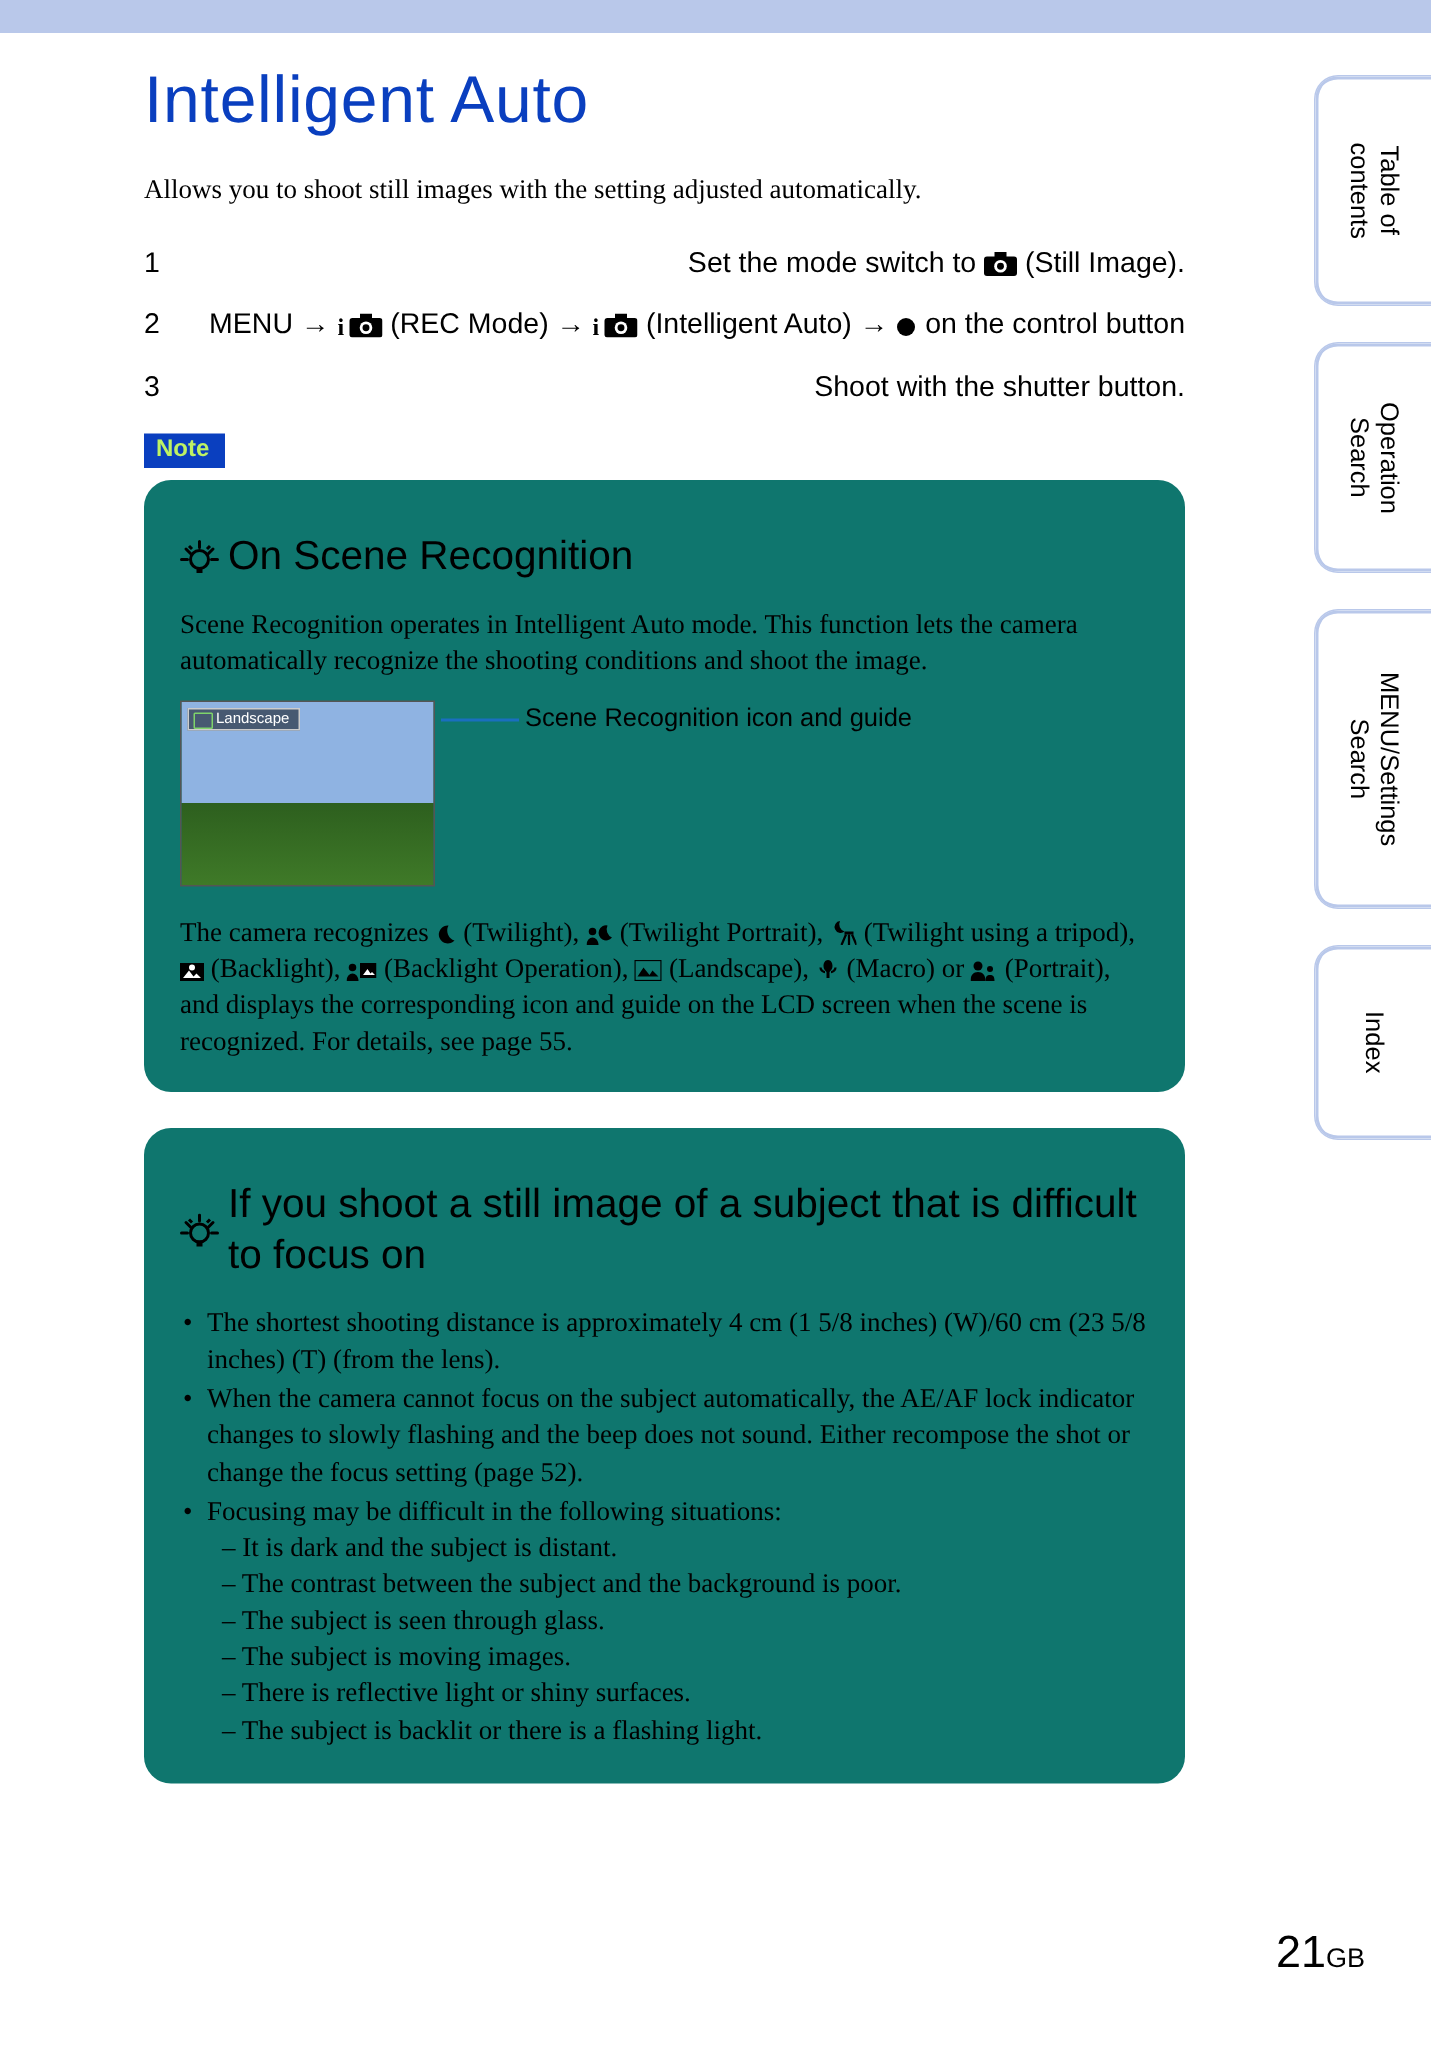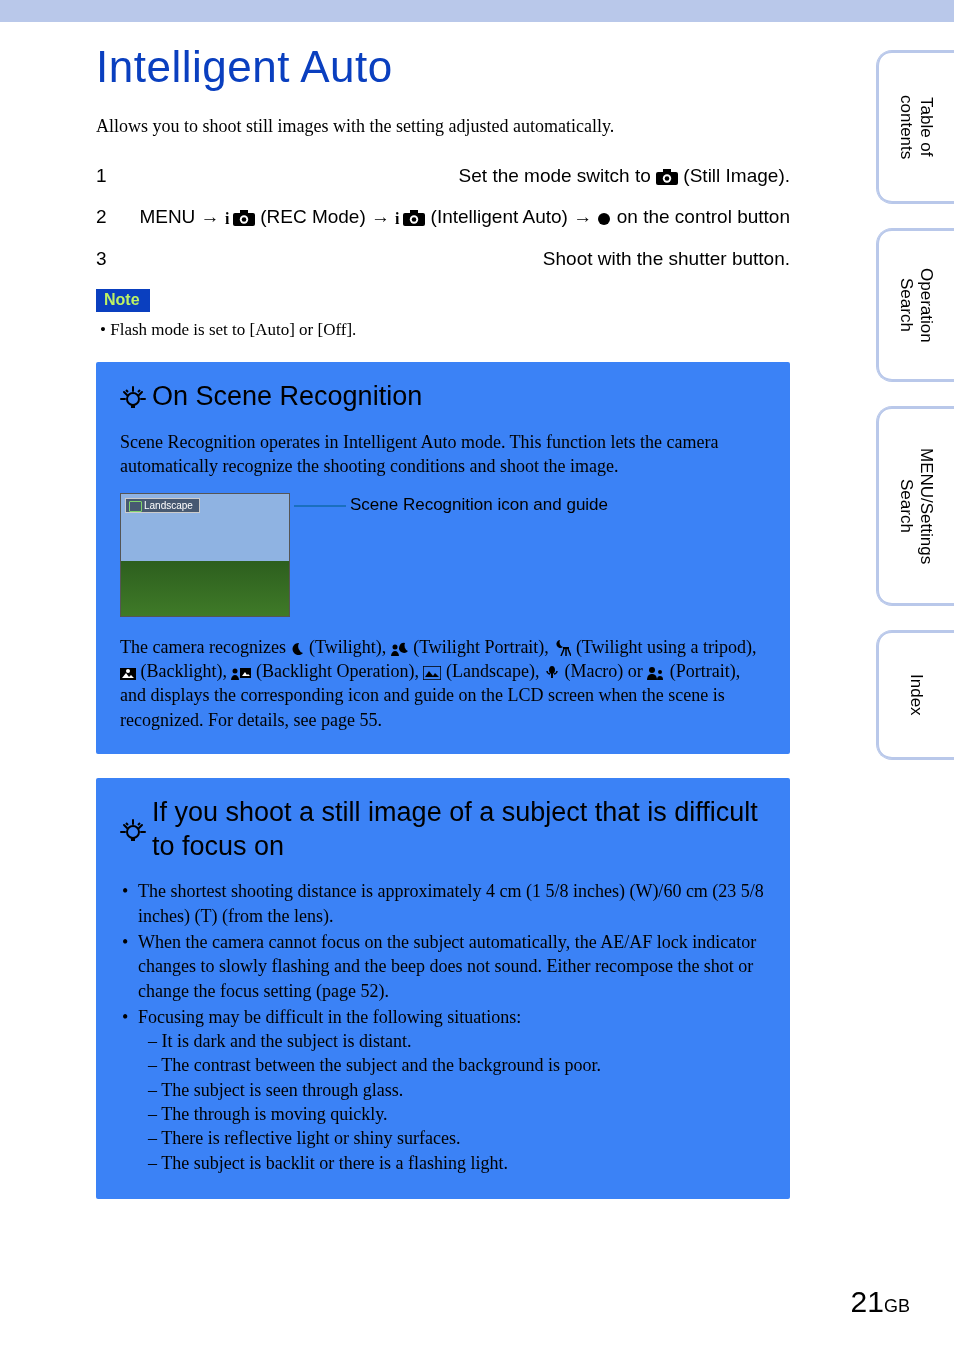--- a/index.html
+++ b/index.html
@@ -68,23 +68,23 @@
   .note-list {
     font-size: 17px;
     margin-bottom: 22px;
     padding-left: 18px;
   }
   .note-list::before {
     content: "• ";
     margin-left: -14px;
   }
   .panel {
-    background: #3b82f6;
-    border-radius: 2px;
-    padding: 18px 24px 22px 24px;
+    background: #0f766e;
+    border-radius: 18px;
+    padding: 34px 24px 22px 24px;
     margin-bottom: 24px;
   }
   .panel h2 {
     font-family: Arial, Helvetica, sans-serif;
     font-weight: normal;
     font-size: 27px;
     color: #000;
     display: flex;
     align-items: center;
     gap: 6px;
@@ -262,21 +262,20 @@
       <span> (Intelligent Auto) </span><span class="glyph">→</span>
       <svg class="inline-icon" width="14" height="14" viewBox="0 0 14 14">
           <circle cx="7" cy="7" r="6" fill="#000"></circle>
         </svg>
       <span> on the control button</span>
     </li>
     <li>Shoot with the shutter button.</li>
   </ol>
 
   <div class="note-label">Note</div>
-  <p class="note-list">Flash mode is set to [Auto] or [Off].</p>
 
   <div class="panel">
     <h2>
       <svg class="hint-icon" viewBox="0 0 26 26">
           <g fill="#000">
             <circle cx="13" cy="13" r="6" fill="none" stroke="#000" stroke-width="2"></circle>
             <rect x="11" y="18" width="4" height="4"></rect>
             <path d="M13 1v4M13 1v4M4 6l3 3M22 6l-3 3M1 13h4M21 13h4" stroke="#000" stroke-width="2" stroke-linecap="round"></path>
             <path d="M13 1v3" stroke="#000" stroke-width="2"></path>
             <path d="M6 4l2 2M20 4l-2 2" stroke="#000" stroke-width="2"></path>
@@ -349,21 +348,21 @@
     </h2>
     <ul class="focus-list">
       <li>The shortest shooting distance is approximately 4 cm (1 5/8 inches) (W)/60 cm (23 5/8 inches) (T) (from the lens).</li>
       <li>When the camera cannot focus on the subject automatically, the AE/AF lock indicator changes to slowly flashing and the beep does not sound. Either recompose the shot or change the focus setting (page 52).</li>
       <li>
         <span>Focusing may be difficult in the following situations:</span>
         <ul>
           <li>It is dark and the subject is distant.</li>
           <li>The contrast between the subject and the background is poor.</li>
           <li>The subject is seen through glass.</li>
-          <li>The through is moving quickly.</li>
+          <li>The subject is moving images.</li>
           <li>There is reflective light or shiny surfaces.</li>
           <li>The subject is backlit or there is a flashing light.</li>
         </ul>
       </li>
     </ul>
   </div>
 </div>
 
 <div class="side-tabs">
   <div class="tab h1">

